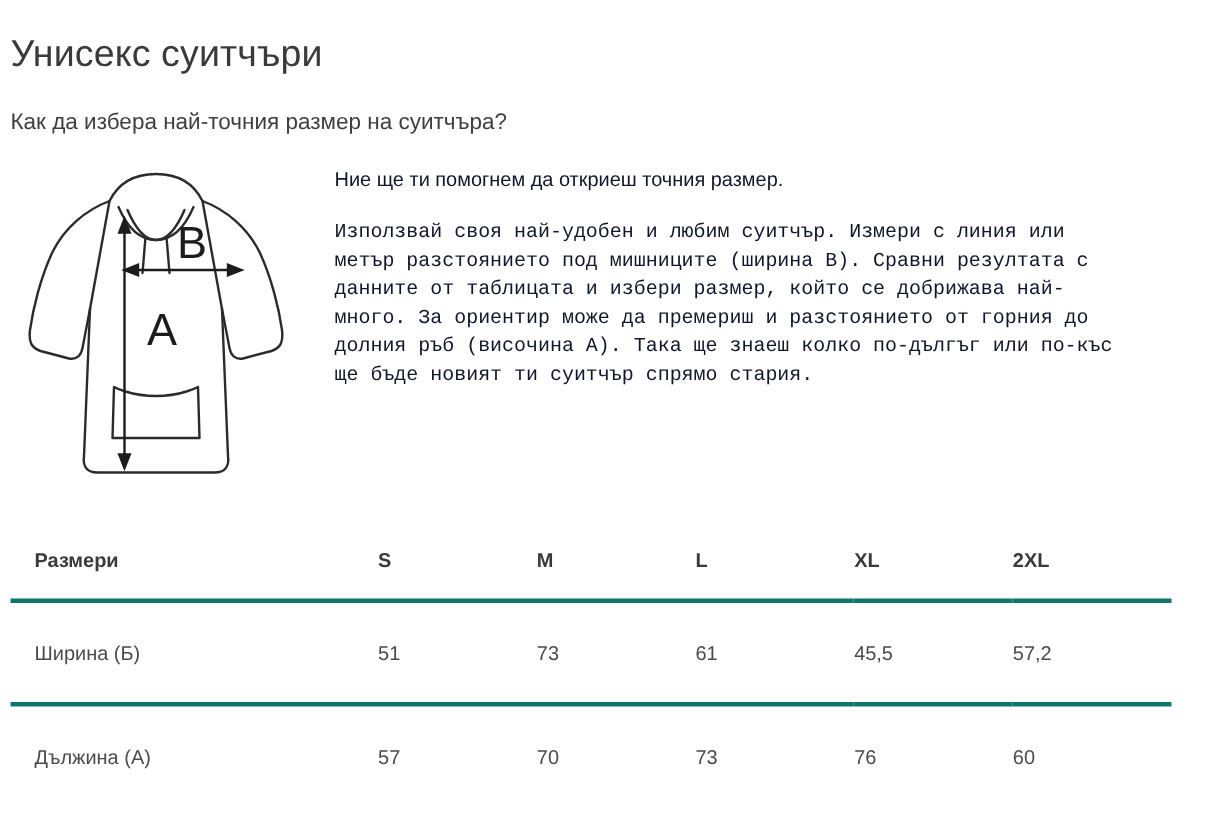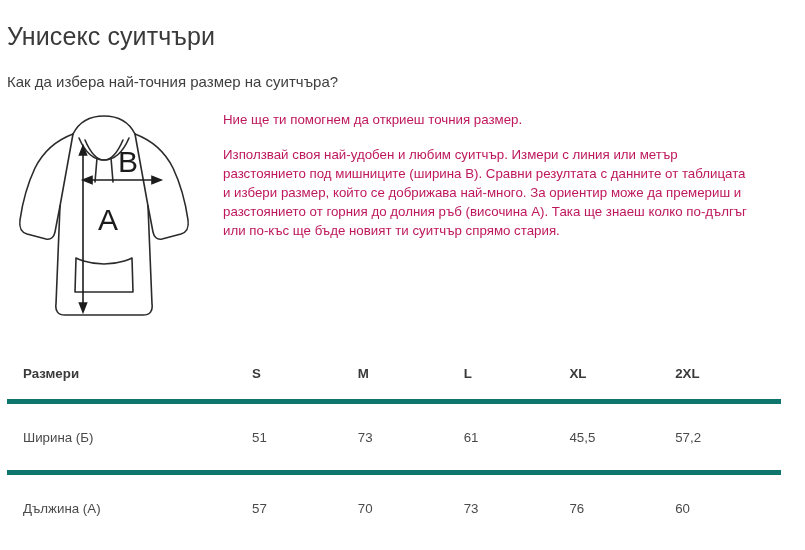--- a/index.html
+++ b/index.html
@@ -46,41 +46,41 @@
     margin-top: 2px;
   }
   .text-col {
     margin-left: 24px;
     padding-top: 4px;
     max-width: 530px;
   }
   .para {
     font-size: 13.3px;
     line-height: 19px;
-    color: #be185d;
+    color: #0f172a;
     margin: 0 0 16px 0;
   }
-  .para:last-child { margin-bottom: 16px; }
+  .para:last-child { margin-bottom: 16px; font-family: Liberation Mono, monospace; }
 
   table.size-table {
     width: 100%;
     border-collapse: collapse;
     margin-top: 14px;
     table-layout: fixed;
   }
   table.size-table th,
   table.size-table td {
     text-align: left;
     font-size: 13.3px;
     font-weight: 400;
     color: #4a4a4a;
     padding: 0;
     height: 66px;
     vertical-align: middle;
-    border-bottom: 5px solid #0f766e;
+    border-bottom: 3px solid #0f766e;
   }
   table.size-table th {
     font-weight: 700;
     color: #3a3a3a;
     height: 52px;
   }
   table.size-table th.col-label,
   table.size-table td.col-label {
     width: 218px;
     padding-left: 16px;

